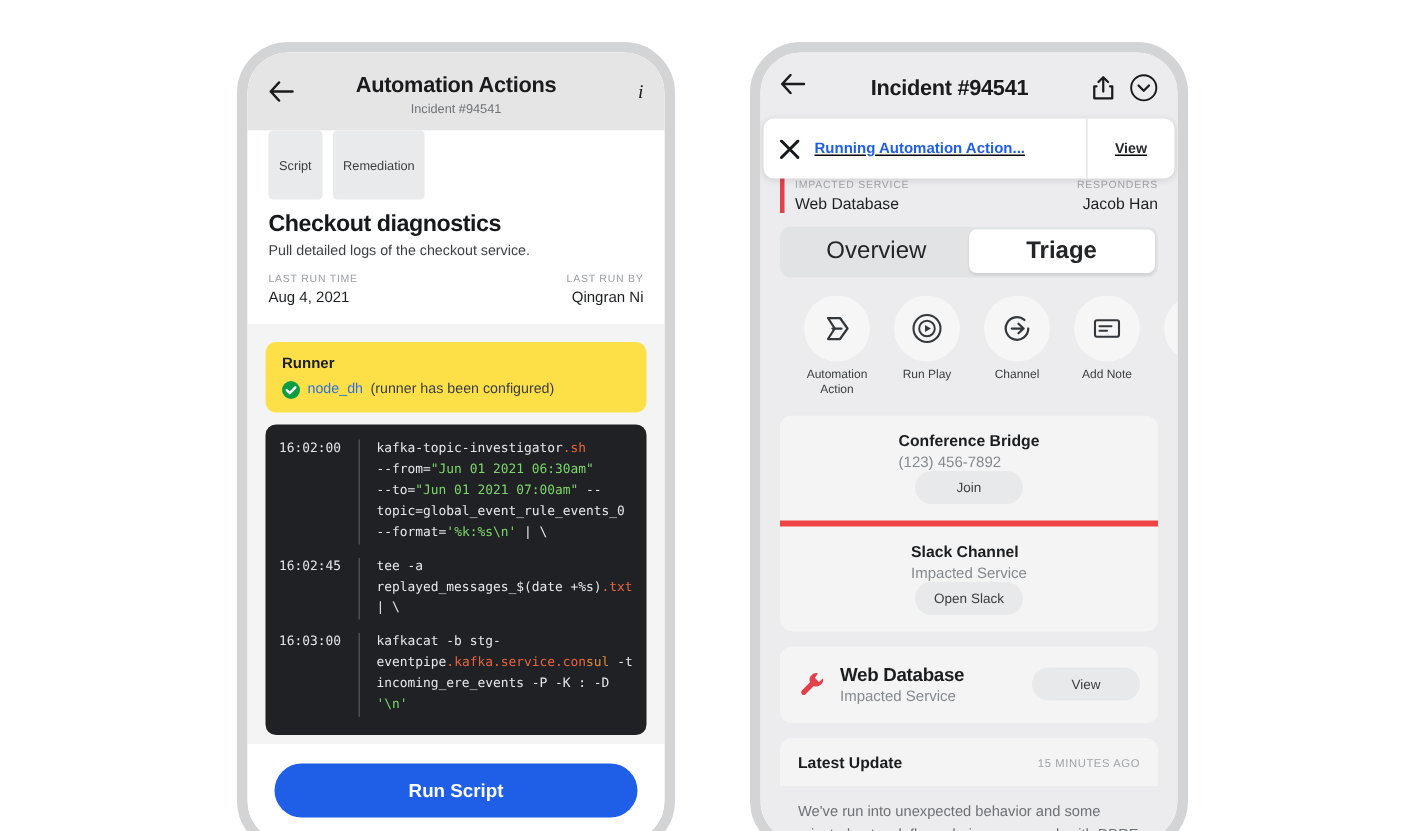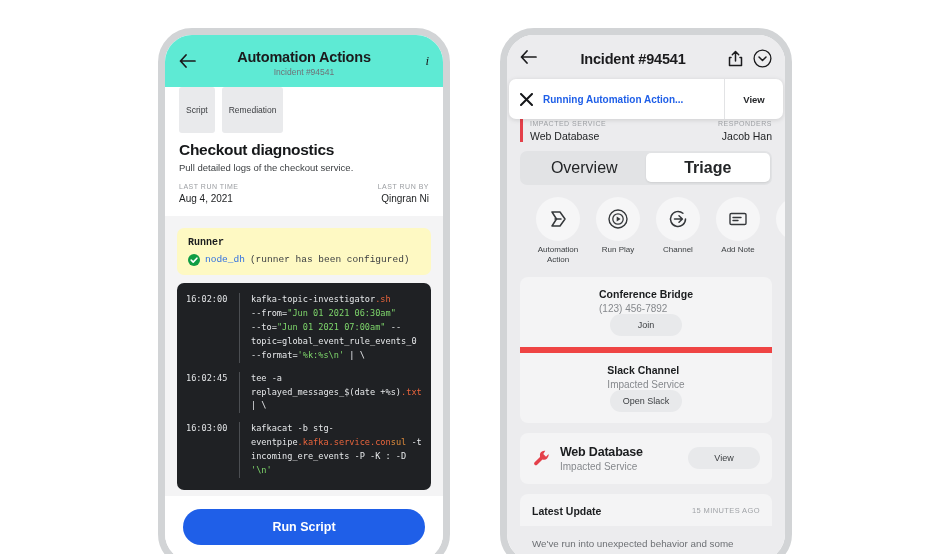--- a/index.html
+++ b/index.html
@@ -21,21 +21,21 @@
   }
   .phone-inner { position: relative; width: 100%; height: 100%; overflow: hidden; }
 
   #phone-left  { left: 158px; top: 28px; width: 292px; height: 540px; }
   #phone-right { left: 500px; top: 28px; width: 292px; height: 540px; }
 
   
   .l-screen { width: 100%; height: 100%; background: #f7f7f8; display: flex; flex-direction: column; }
 
   .l-header {
-    background: #5eead4;
+    background: #e5e5e5;
     padding: 14px 14px 10px 14px;
     display: flex; align-items: flex-start; gap: 6px;
   }
   .l-back { width: 22px; flex: none; padding-top: 5px; cursor: pointer; }
   .l-titlewrap { flex: 1; text-align: center; }
   .l-title { font-size: 14.5px; font-weight: bold; color: #1b1b1d; letter-spacing: -.2px; }
   .l-sub { font-size: 8.5px; color: #6f7277; margin-top: 2px; }
   .l-info { width: 22px; flex: none; text-align: right; padding-top: 4px; cursor: pointer;
             font-size: 13px; font-style: italic; font-family: "Liberation Serif", serif; color:#1b1b1d; }
 
@@ -48,21 +48,21 @@
   .l-h1 { font-size: 15.5px; font-weight: bold; color: #16181a; letter-spacing: -.3px; }
   .l-desc { font-size: 9.5px; color: #3d4043; margin-top: 3px; }
   .meta-row { display: flex; justify-content: space-between; margin-top: 10px; }
   .meta-col { display: flex; flex-direction: column; }
   .meta-col.right { align-items: flex-end; }
   .meta-label { font-size: 7px; letter-spacing: .5px; color: #9a9da1; }
   .meta-value { font-size: 10px; color: #1d1f21; margin-top: 3px; }
 
   .l-scroll { flex: 1; background: #f4f4f5; padding: 12px 12px 0 12px; overflow: hidden; }
 
-  .runner-card { background: #fef9c3; border-radius: 7px; padding: 9px 11px 10px 11px; font-family: Liberation Mono, monospace; }
+  .runner-card { background: #fde047; border-radius: 7px; padding: 9px 11px 10px 11px; }
   .runner-title { font-size: 10px; font-weight: bold; color: #1b1d1f; }
   .runner-line { display: flex; align-items: center; gap: 5px; margin-top: 5px; }
   .check-icon { width: 12px; height: 12px; flex: none; }
   .runner-node { font-size: 9.5px; color: #2f6fe0; }
   .runner-note { font-size: 9.5px; color: #3a3d40; }
 
   .terminal {
     margin-top: 8px;
     background: #1f2124;
     border-radius: 7px;
@@ -97,21 +97,21 @@
     display: flex; align-items: center; gap: 8px;
   }
   .r-back { width: 20px; flex: none; cursor: pointer; }
   .r-title { flex: 1; text-align: center; font-size: 14.5px; font-weight: bold; color: #1b1b1d; letter-spacing: -.2px; }
   .r-icon { width: 19px; height: 19px; flex: none; cursor: pointer; }
 
   .r-banner {
     position: absolute; left: 2px; right: 2px; top: 44px;
     height: 40px; background: #ffffff; border-radius: 7px;
     box-shadow: 0 1px 5px rgba(0,0,0,.13);
-    display: flex; align-items: stretch; z-index: 9;
+    display: flex; align-items: stretch; z-index: 9; text-decoration: underline;
   }
   .banner-x { width: 34px; display: flex; align-items: center; justify-content: center; cursor: pointer; }
   .banner-text { flex: 1; display: flex; align-items: center;
                  font-size: 10px; font-weight: bold; color: #1f5fe8; }
   .banner-div { width: 1px; background: #e2e3e5; margin: 0; }
   .banner-view { width: 58px; display: flex; align-items: center; justify-content: center;
                  font-size: 9.5px; font-weight: bold; color: #26282b; cursor: pointer; }
 
   .r-incident { background: #ececee; padding: 0 13px 9px 13px; position: relative; }
   .inc-bar { position: absolute; left: 13px; top: 0; bottom: 9px; width: 2.5px; background: #e4404a; }
@@ -130,21 +130,21 @@
   .r-actions { display: flex; gap: 12px; padding: 0 13px 12px 27px; overflow: hidden; }
   .act { width: 48px; flex: none; text-align: center; cursor: pointer; }
   .act-circle { width: 44px; height: 44px; border-radius: 50%; background: #f6f6f7;
                 display: flex; align-items: center; justify-content: center; margin: 0 auto; }
   .act-label { font-size: 8px; color: #3d4043; margin-top: 4px; line-height: 1.25; }
 
   .r-scroll { flex: 1; overflow: hidden; padding: 0 13px; }
 
   .card { background: #f4f4f5; border-radius: 8px; margin-bottom: 10px; }
   .row { display: flex; align-items: center; padding: 11px 12px; flex-direction: column; }
-  .row + .row { border-top: 6px solid #ef4444; }
+  .row + .row { border-top: 4px solid #ef4444; }
   .row-main { flex: 1; }
   .row-title { font-size: 10.5px; font-weight: bold; color: #1b1d1f; }
   .row-sub { font-size: 10px; color: #86898d; margin-top: 3px; }
   .pill { background: #e8e9eb; border-radius: 13px; font-size: 9px; color: #3b3e41;
           padding: 6px 0; width: 72px; text-align: center; cursor: pointer; }
 
   .svc-row { display: flex; align-items: center; padding: 12px; }
   .wrench { width: 19px; height: 19px; flex: none; margin-right: 9px; }
   .svc-title { font-size: 12.5px; font-weight: bold; color: #1b1d1f; letter-spacing: -.2px; }
   .svc-sub { font-size: 10px; color: #86898d; margin-top: 2px; }

